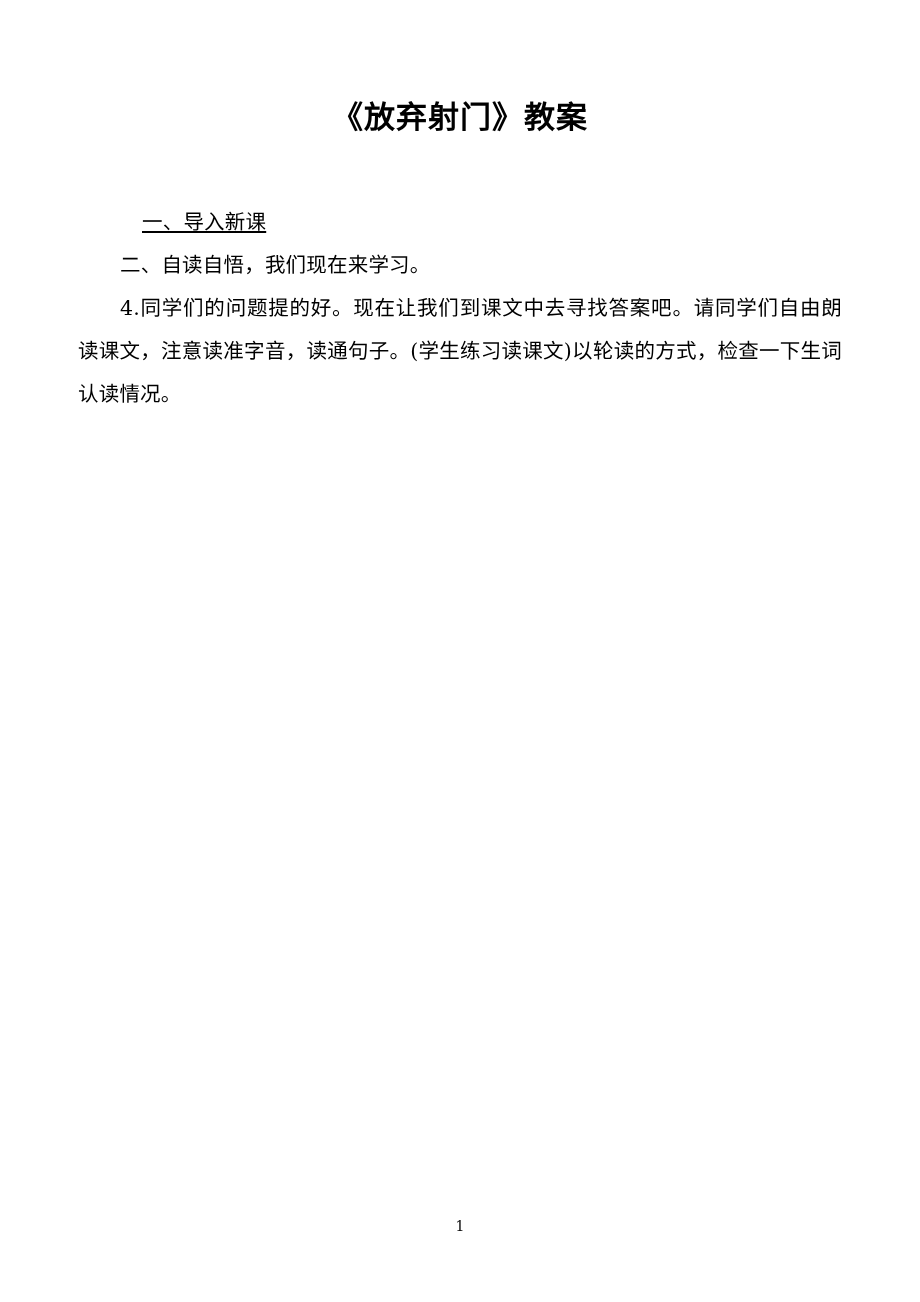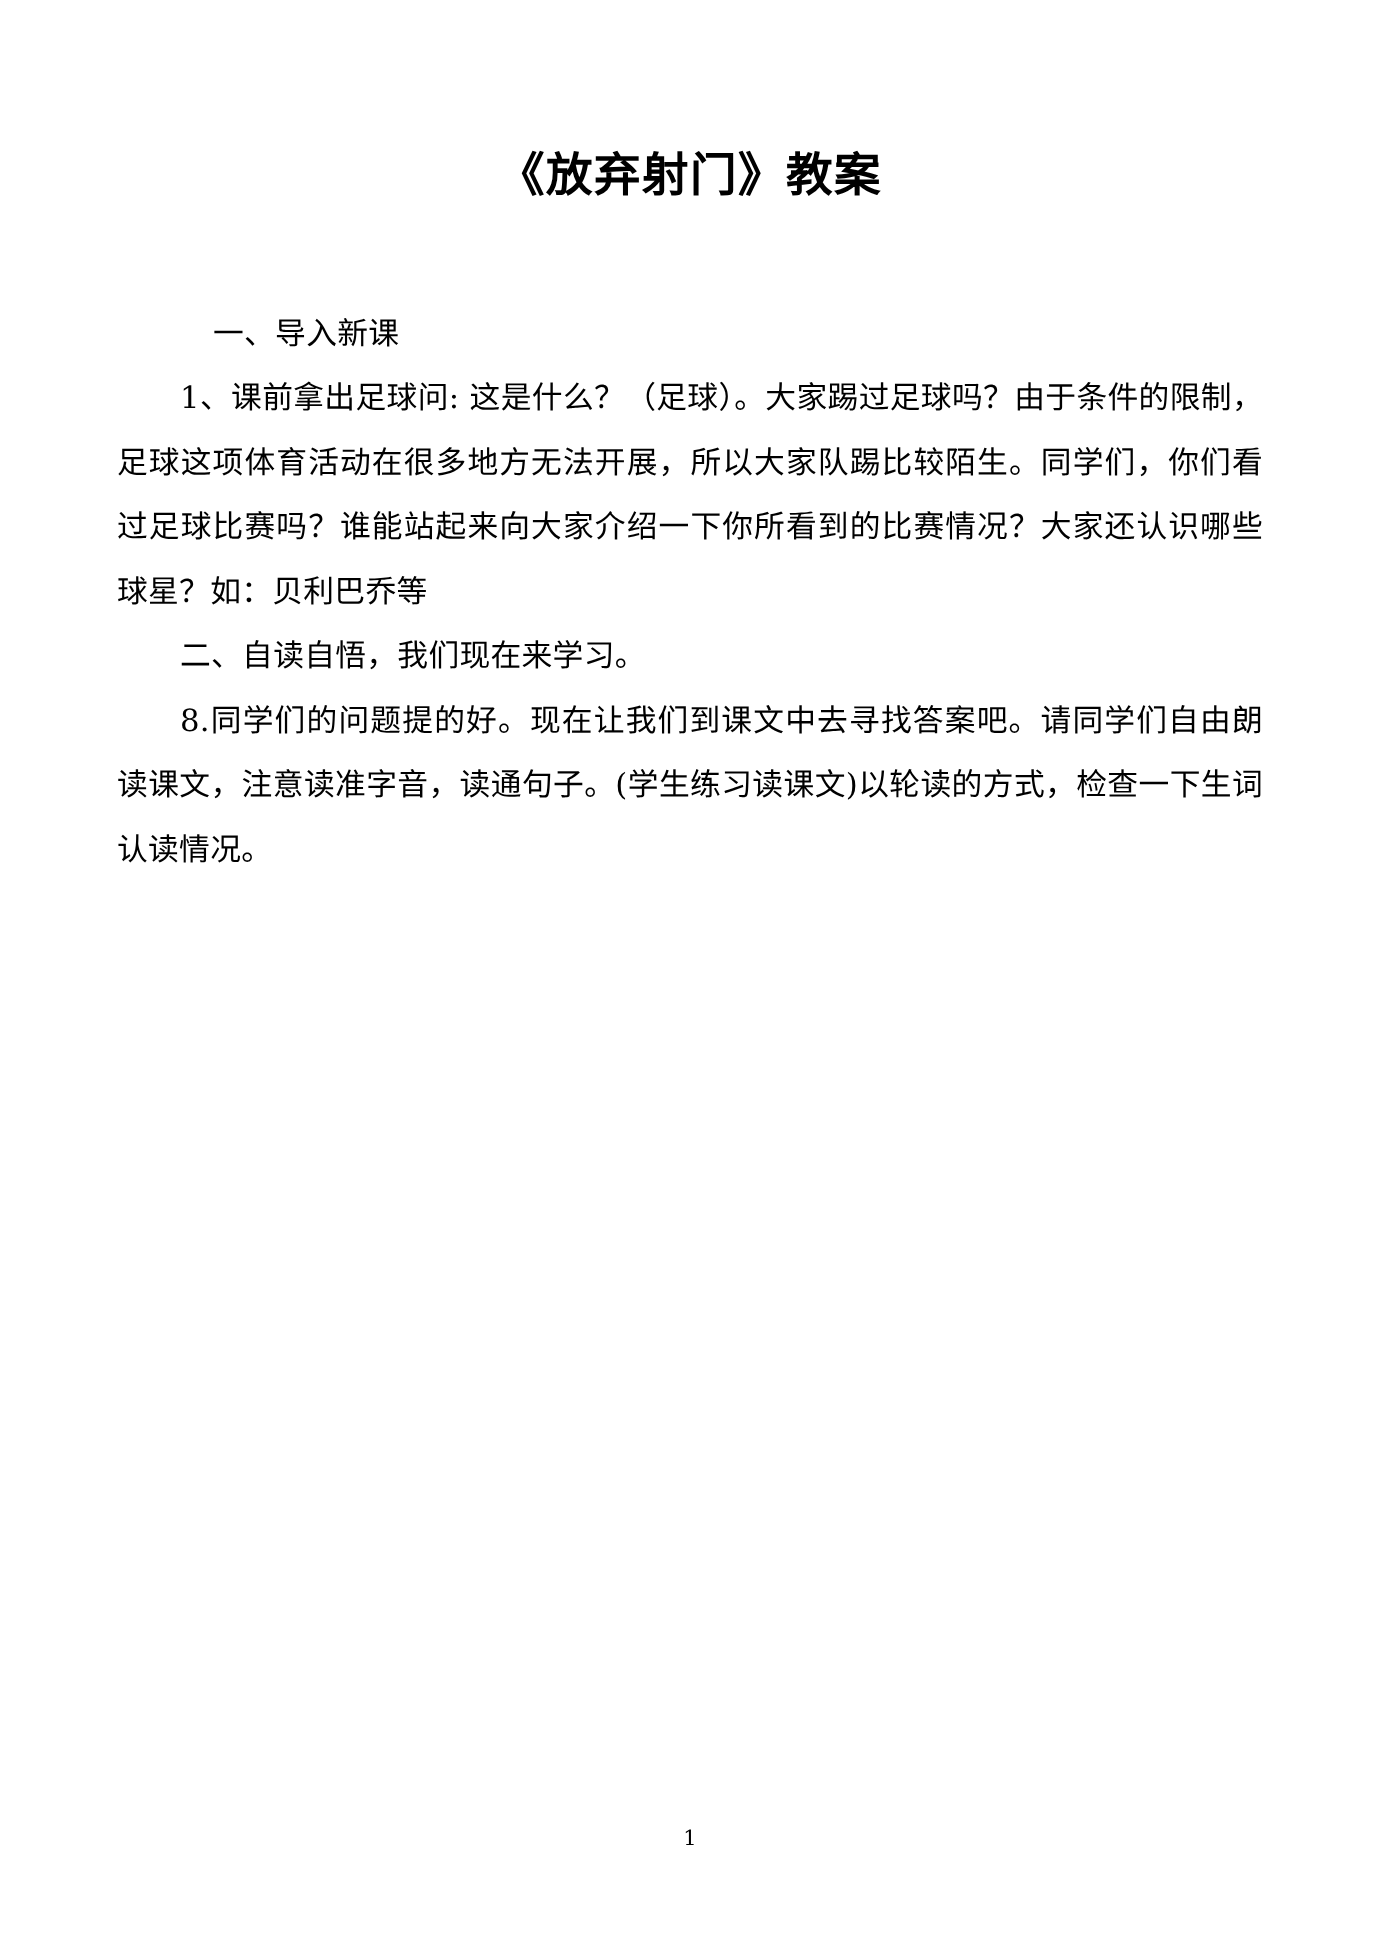--- a/index.html
+++ b/index.html
@@ -41,40 +41,40 @@
     margin: 0 0 0 0;
     text-align: justify;
     text-justify: inter-ideograph;
     letter-spacing: 0.2px;
   }
   p.indent2 {
     text-indent: 42px;
   }
   p.indent3 {
     text-indent: 64px;
+    text-decoration: underline;
   }
   .page-number {
     position: absolute;
     bottom: 68px;
     left: 0;
     width: 920px;
     text-align: center;
     font-size: 14px;
     font-family: "DejaVu Serif", "Liberation Serif", serif;
   }
 </style>
 </head>
 <body>
 
 <div class="page">
 
   <h1 class="doc-title">《放弃射门》教案</h1>
 
   <div class="body-block">
     <p class="para indent3">一、导入新课</p>
-    <p class="para indent2">1、课前拿出足球问: 这是什么？（足球）。大家踢过足球吗？由于条件的限制，足球这项体育活动在很多地方无法开展，所以大家队踢比较陌生。同学们，你们看过足球比赛吗？谁能站起来向大家介绍一下你所看到的比赛情况？大家还认识哪些球星？如：贝利巴乔等</p>
     <p class="para indent2">二、自读自悟，我们现在来学习。</p>
-    <p class="para indent2">8.同学们的问题提的好。现在让我们到课文中去寻找答案吧。请同学们自由朗读课文，注意读准字音，读通句子。(学生练习读课文)以轮读的方式，检查一下生词认读情况。</p>
+    <p class="para indent2">4.同学们的问题提的好。现在让我们到课文中去寻找答案吧。请同学们自由朗读课文，注意读准字音，读通句子。(学生练习读课文)以轮读的方式，检查一下生词认读情况。</p>
   </div>
 
   <div class="page-number">1</div>
 
 </div>
 
 </body></html>

